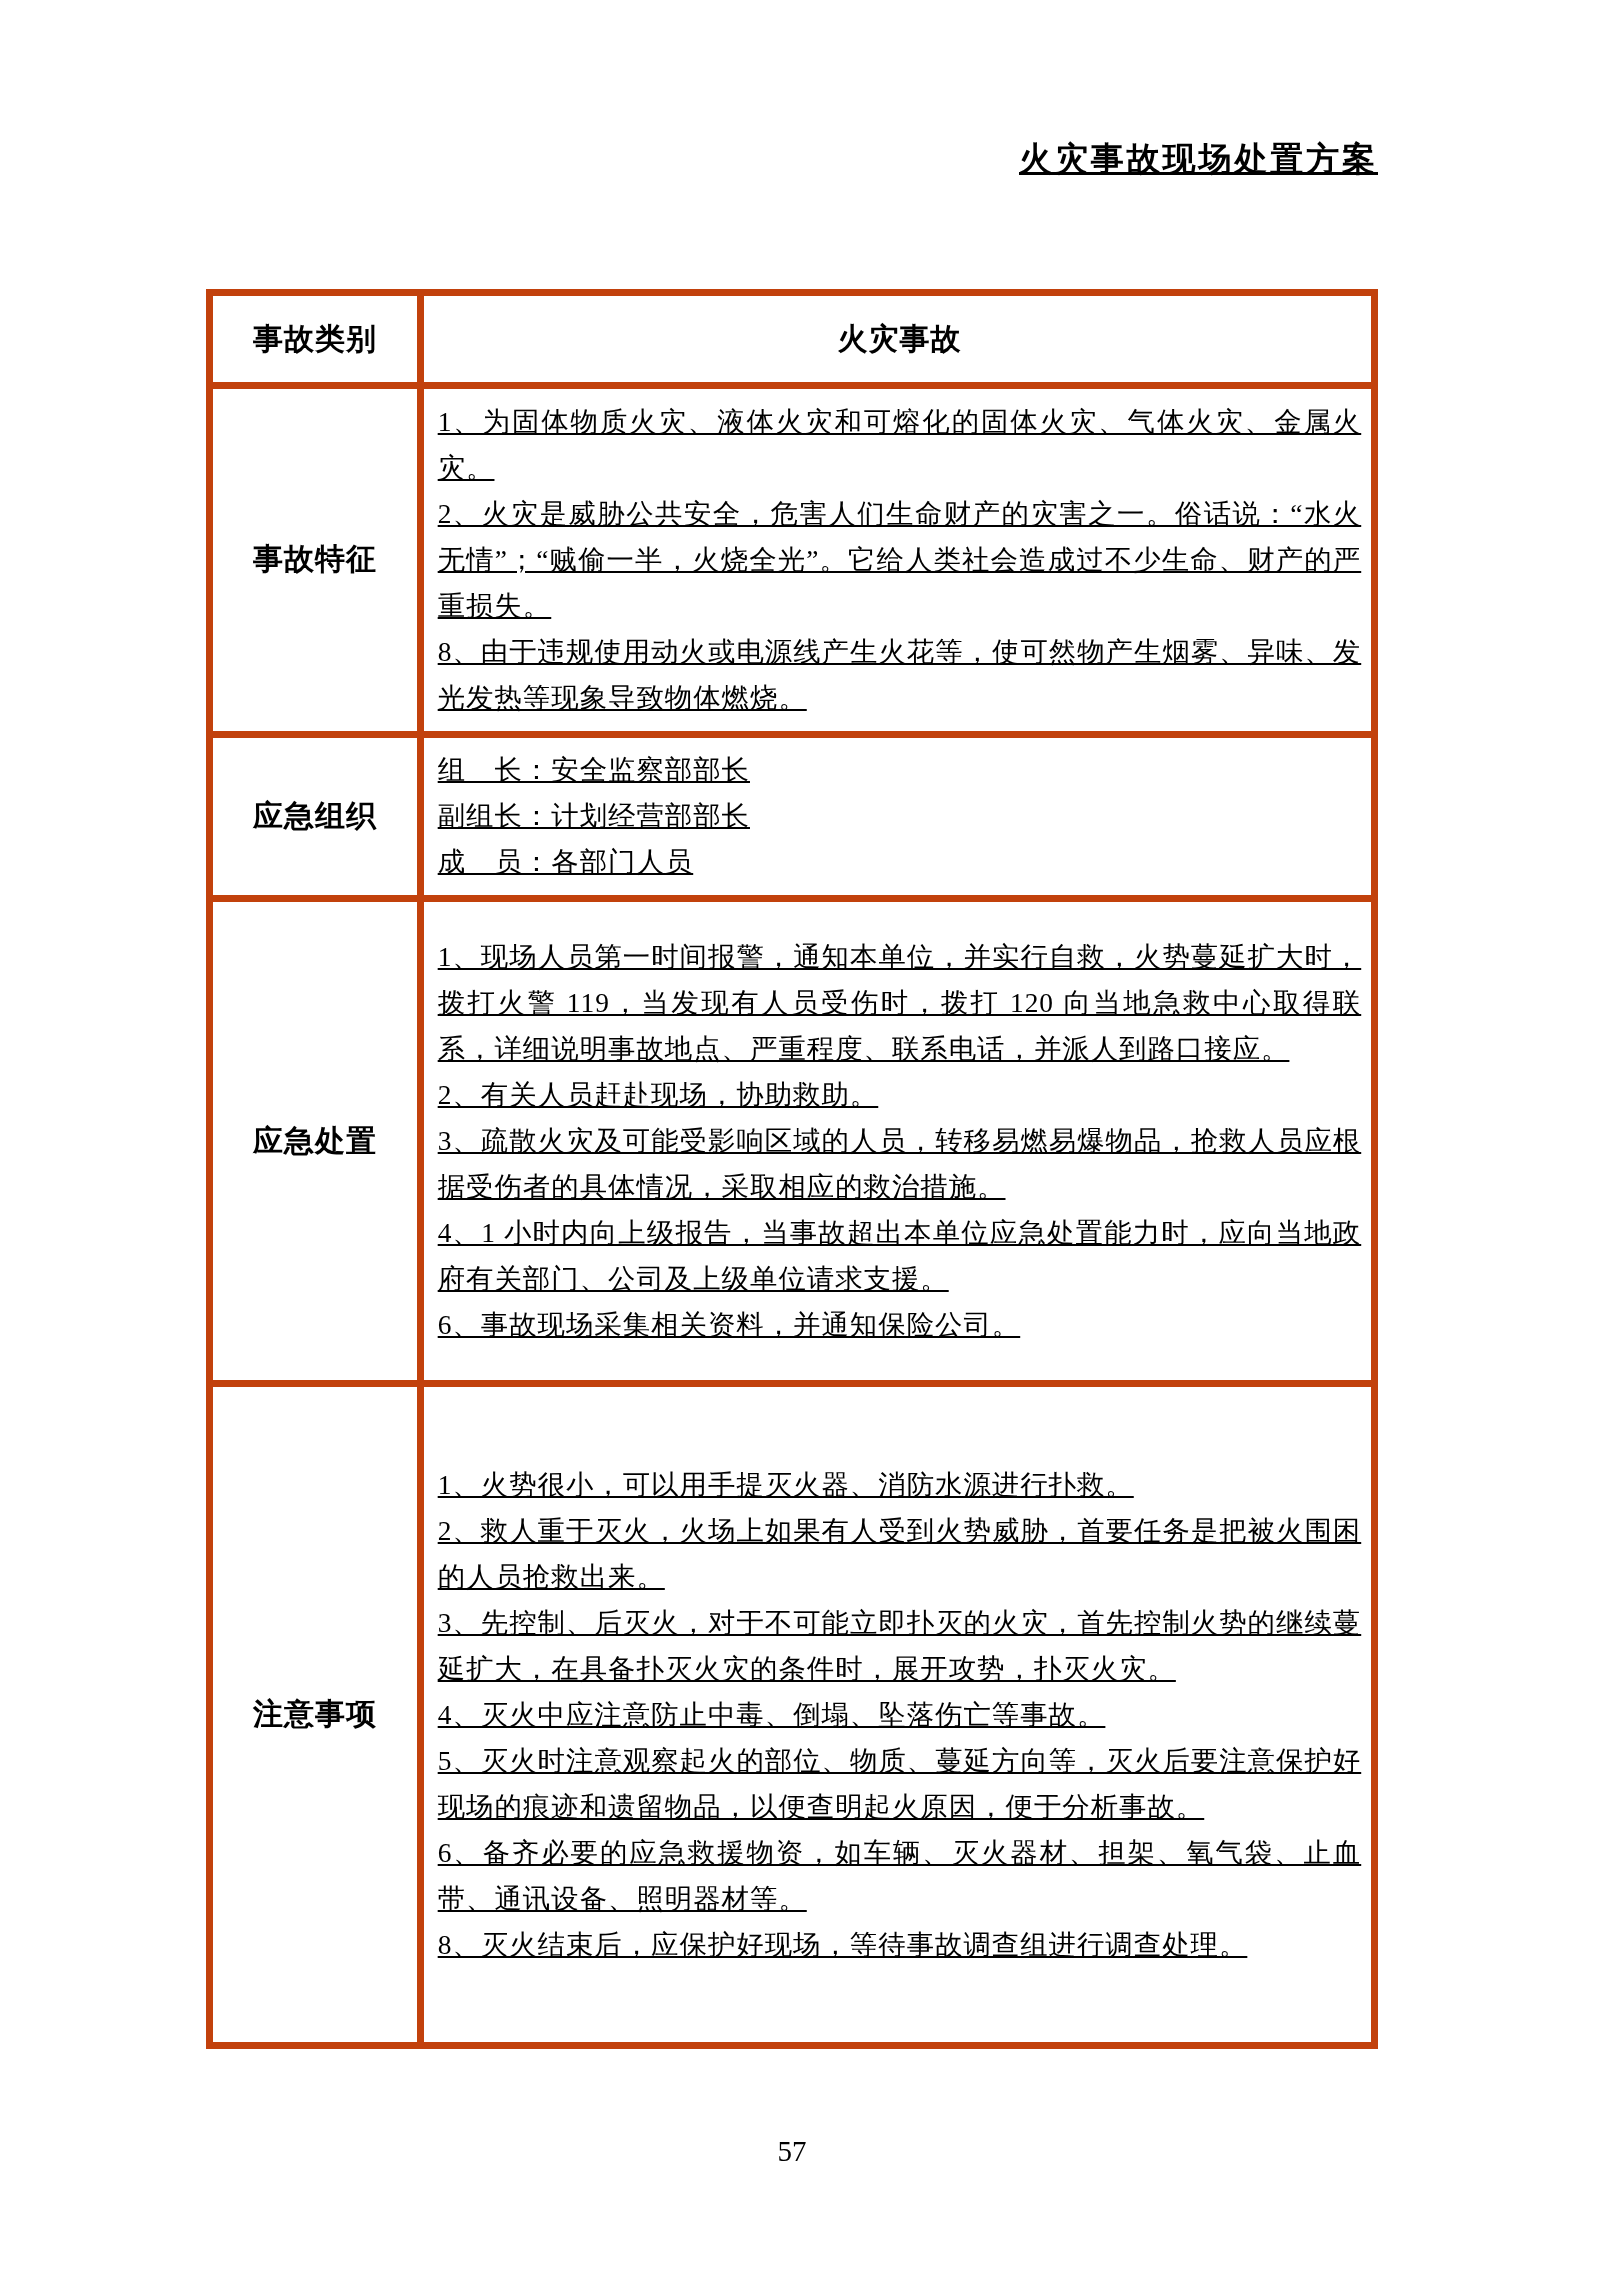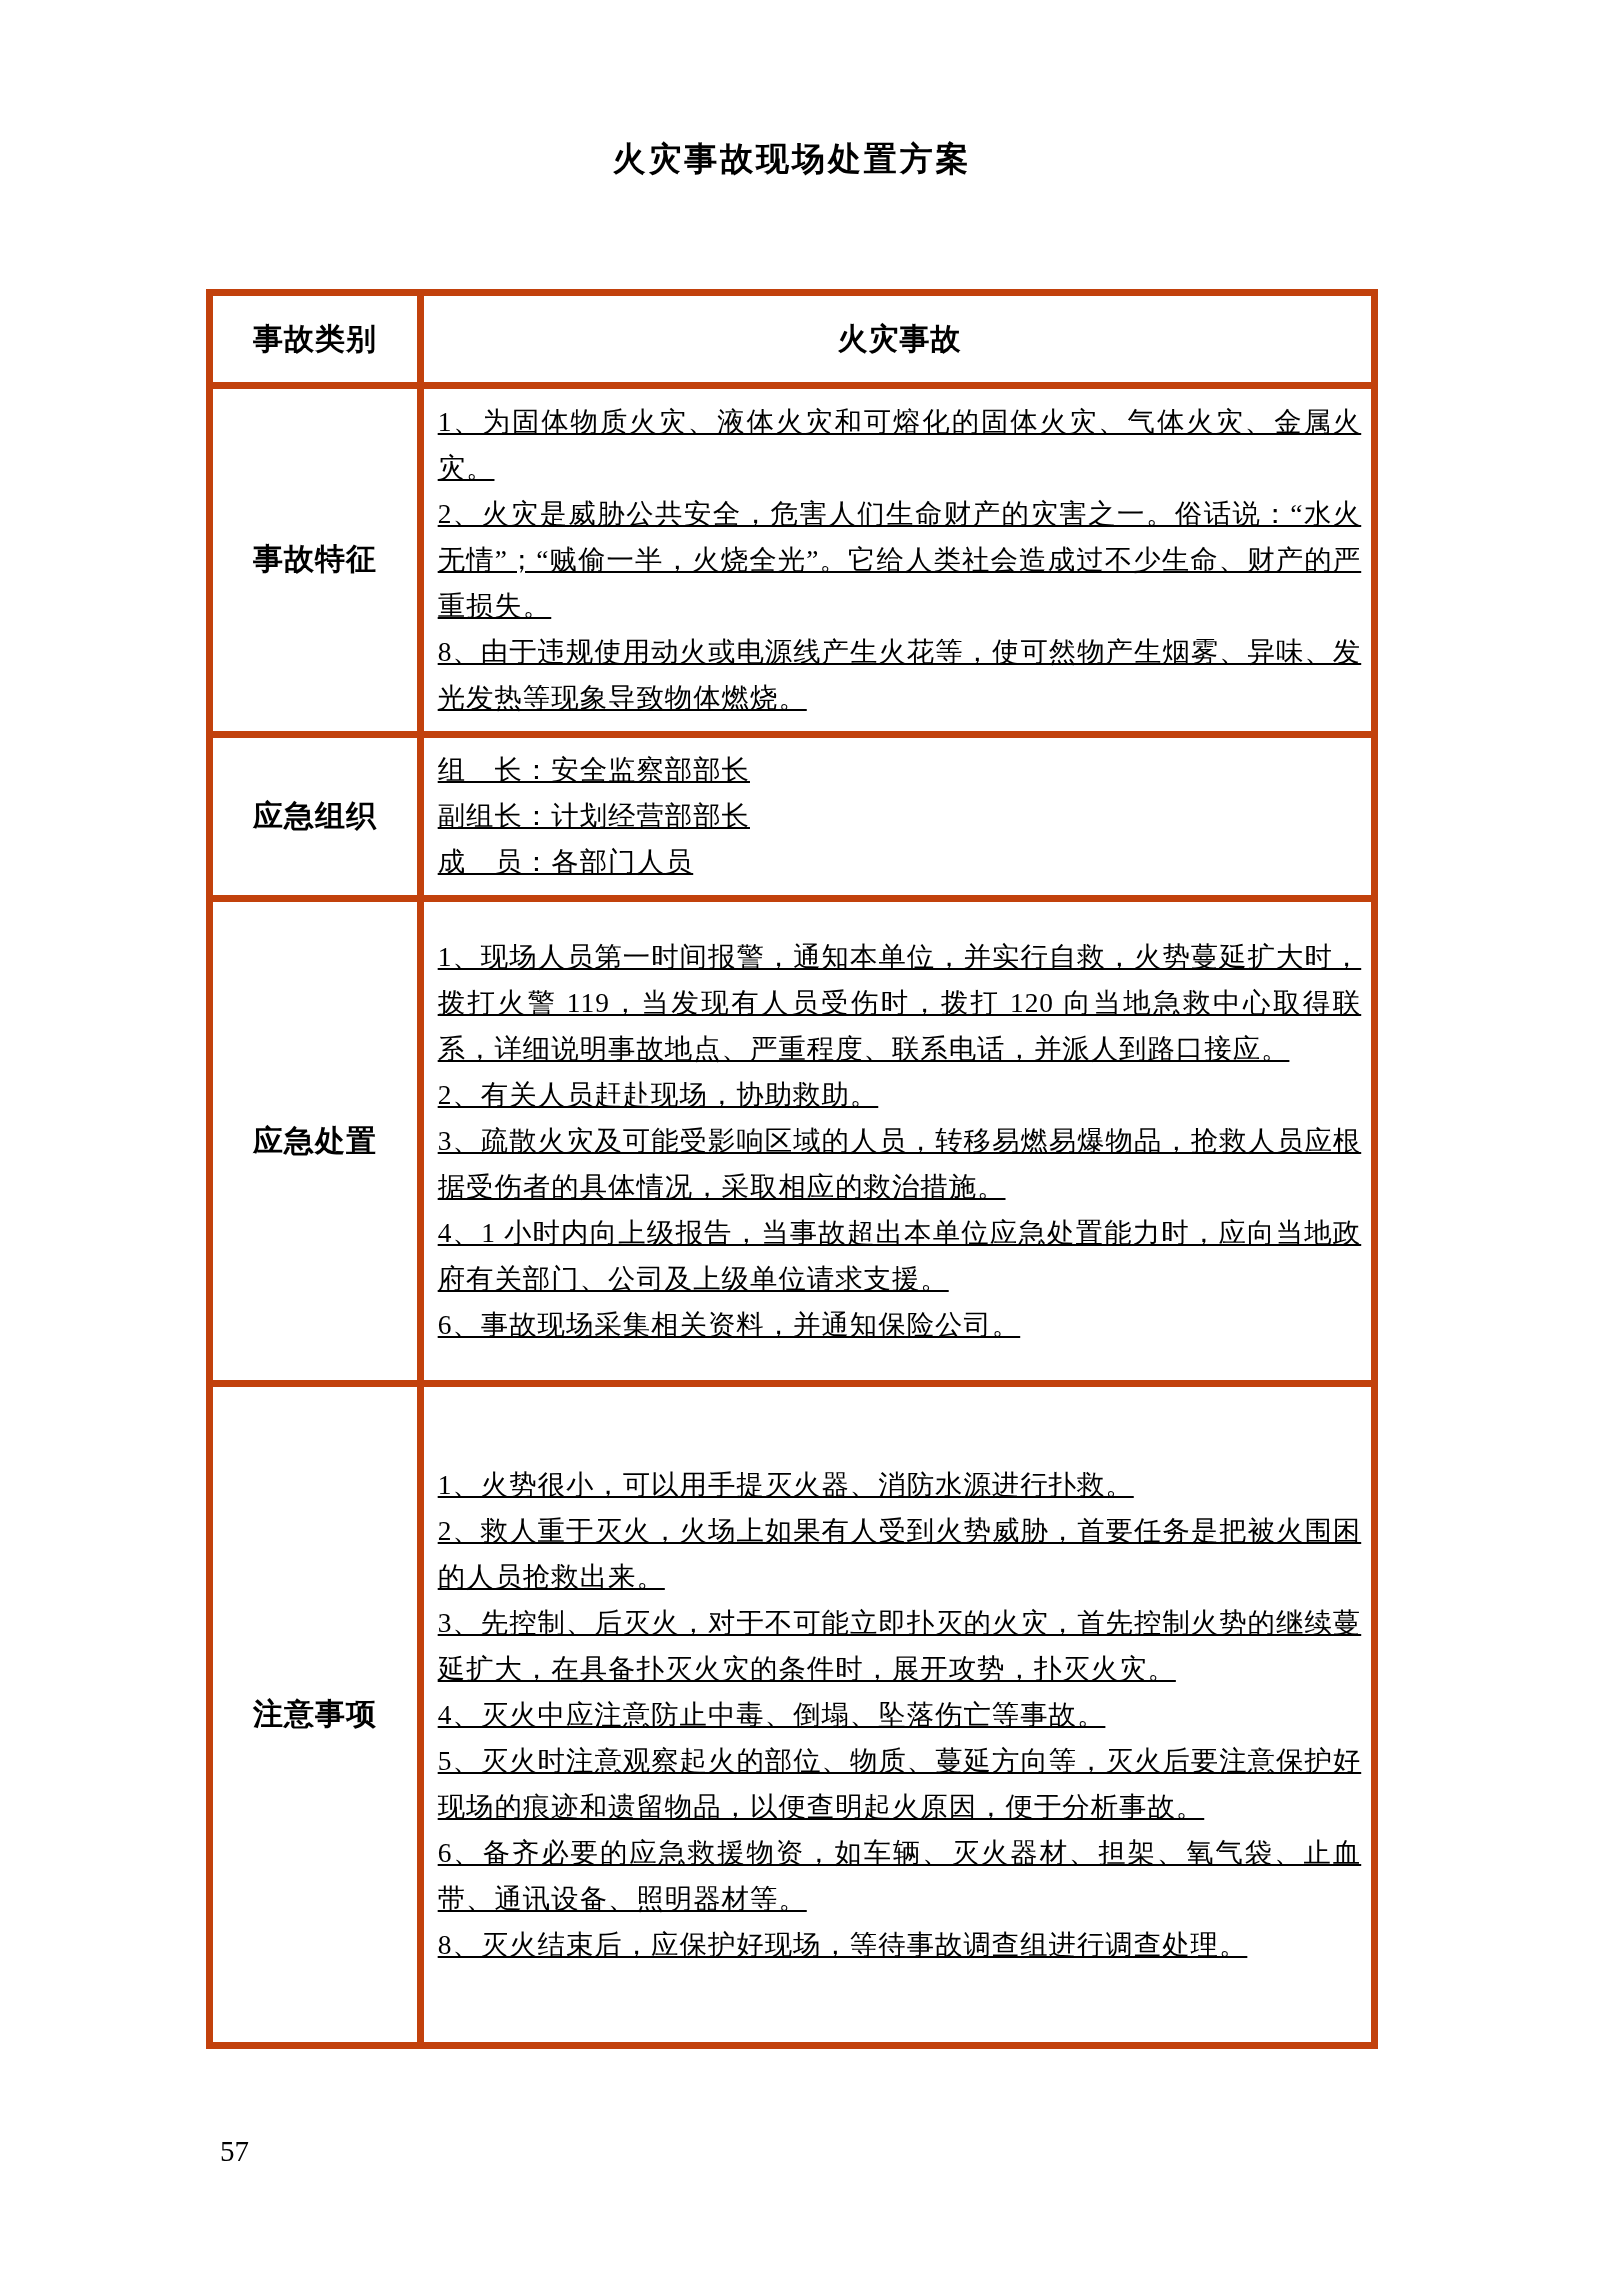--- a/index.html
+++ b/index.html
@@ -10,26 +10,27 @@
     background:#ffffff;
     color:#000;
     font-family:"Liberation Serif", serif;
     overflow:hidden;
   }
   .doc-title{
     position:absolute;
     top:139px;
     left:206px;
     width:1172px;
-    text-align:center;
+    text-align:right;
     font-family:"Liberation Sans", sans-serif;
     font-weight:bold;
     font-size:33px;
     letter-spacing:2.9px;
     line-height:39px;
+    text-decoration:underline;
   }
   table.doc-table{
     position:absolute;
     top:289px;
     left:206px;
     width:1172px;
     border-collapse:collapse;
     table-layout:fixed;
     border:2.9px solid #000;
   }
@@ -68,23 +69,23 @@
     letter-spacing:1px;
     border-radius:10px;
   }
   .rh0{height:348px;}
   .rh1{height:152px;}
   .rh2{height:485px;}
   .rh3{height:662px;}
   .page-number{
     position:absolute;
     top:2135px;
-    left:220px;
+    left:206px;
     width:1172px;
-    text-align:left;
+    text-align:center;
     font-size:29px;
     font-family:"Liberation Serif", serif;
   }
 </style>
 </head>
 <body>
 
 <div class="page">
   <div class="doc-title">火灾事故现场处置方案</div>
 

